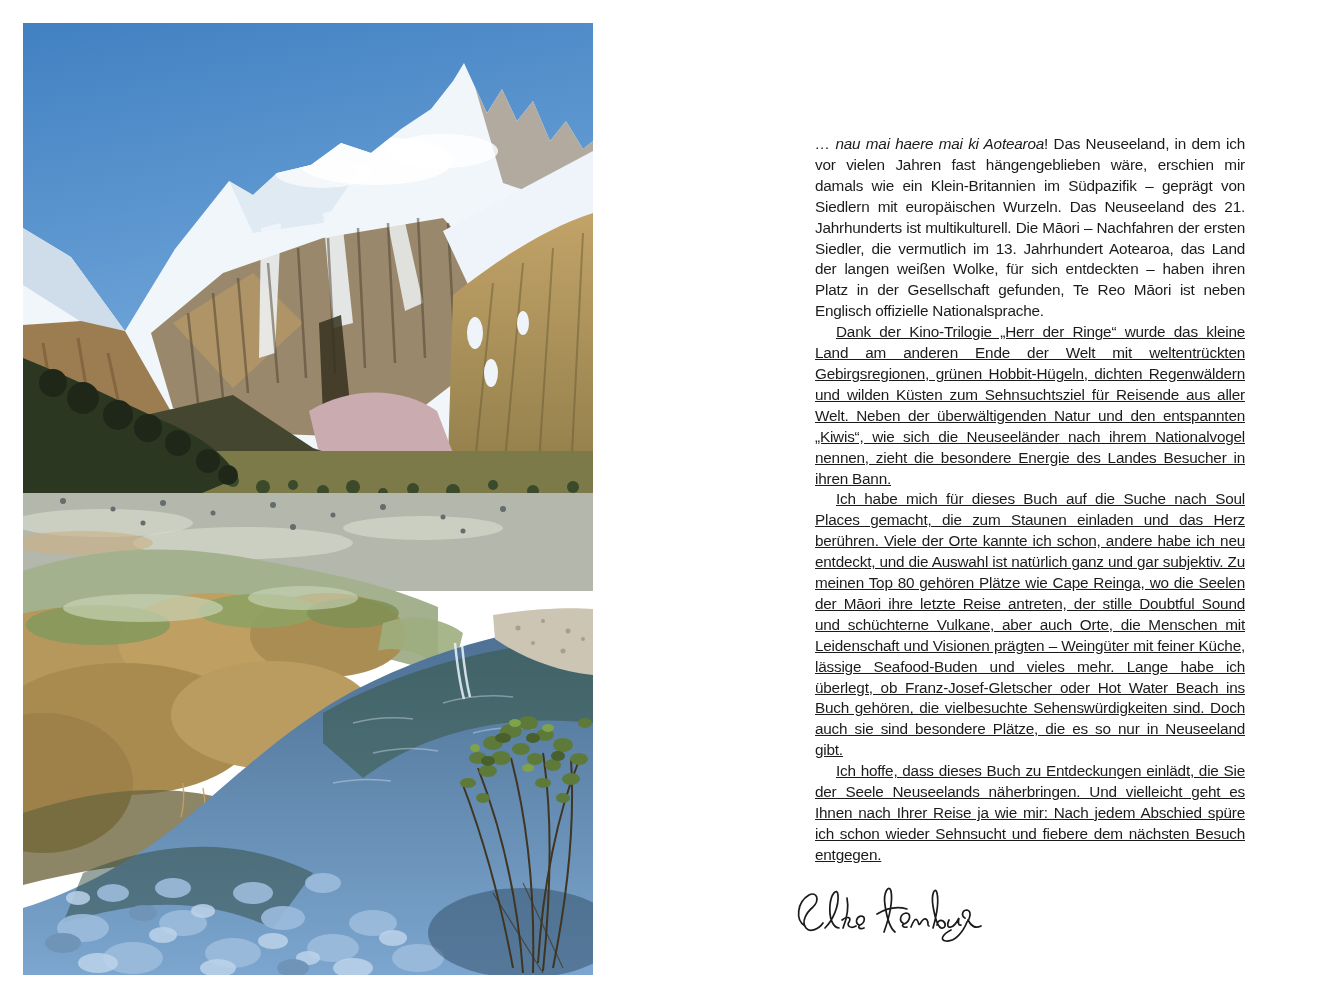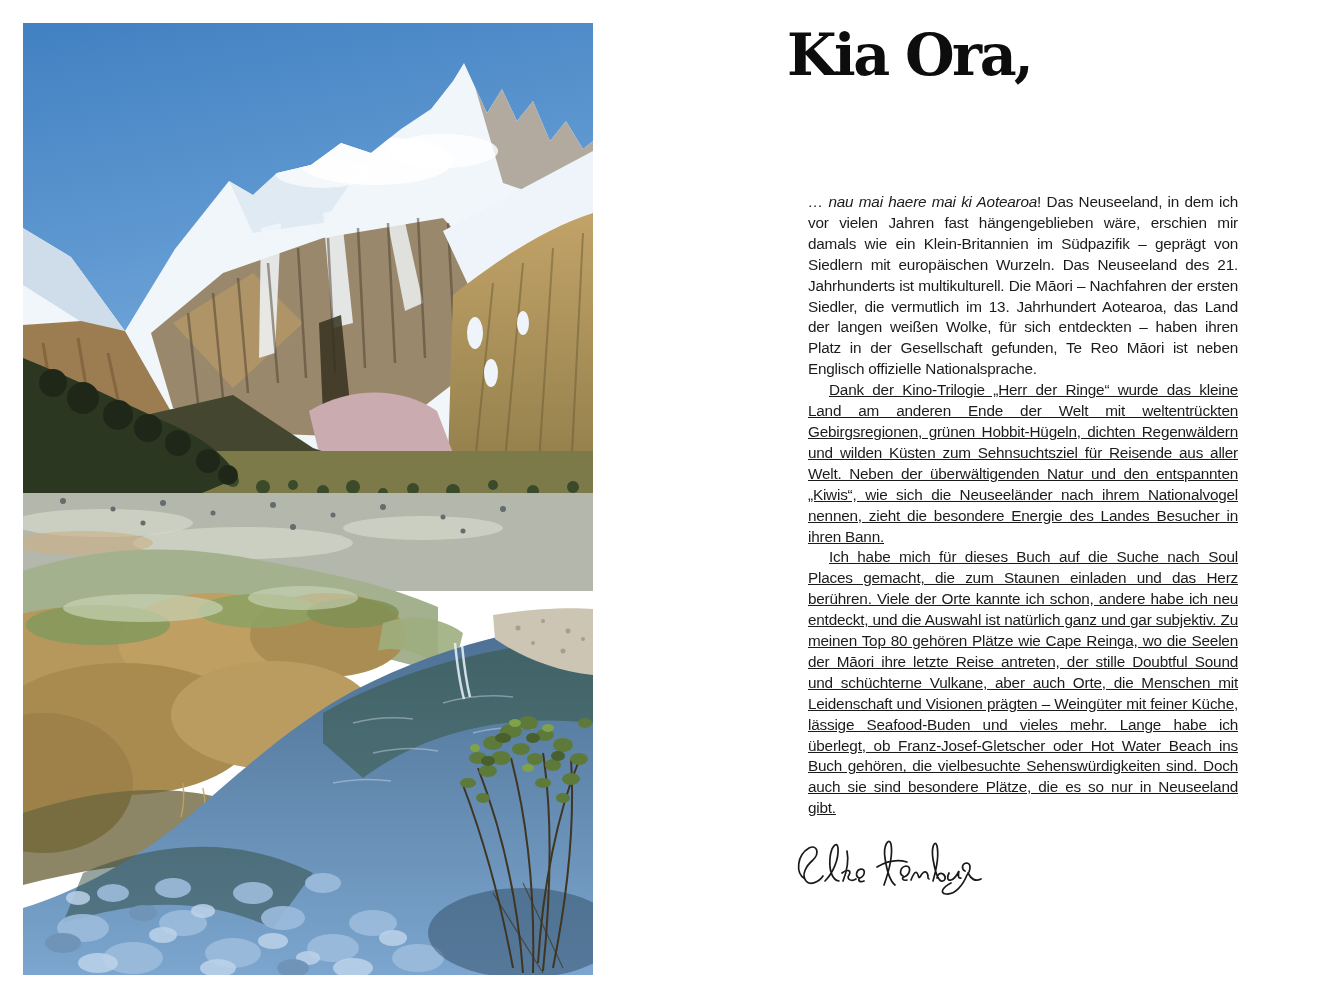--- a/index.html
+++ b/index.html
@@ -4,21 +4,21 @@
 <style>
   html,body{margin:0;padding:0;background:#ffffff;}
   body{width:1332px;height:1000px;position:relative;overflow:hidden;
        font-family:"Liberation Sans",sans-serif;}
   figure.photo{position:absolute;left:23px;top:23px;width:570px;height:952px;margin:0;}
   svg.scene{display:block;width:100%;height:100%;}
   .text-page{position:absolute;left:787px;top:26px;width:452px;}
   h1.title{margin:0;font-family:"DejaVu Serif","Liberation Serif",serif;
            font-weight:700;font-size:57px;line-height:58px;letter-spacing:-2.5px;
            color:#0d0d0d;}
-  .body-text{margin-top:108px;margin-left:21px;width:430px;
+  .body-text{margin-top:108px;margin-left:28px;width:430px;
              font-size:15.3px;line-height:20.9px;letter-spacing:-0.2px;
              color:#1b1b1b;text-align:justify;}
   .body-text p{margin:0;}
   .body-text p.indent{text-indent:21px;text-decoration:underline;}
   em.lead{font-style:italic;}
   .signature{margin-top:16px;margin-left:2px;width:200px;height:70px;position:relative;}
   .sr{position:absolute;width:1px;height:1px;overflow:hidden;
       clip:rect(0 0 0 0);white-space:nowrap;}
 </style>
 </head>
@@ -261,26 +261,26 @@
         <ellipse cx="492" cy="700" rx="6" ry="4"></ellipse>
           <ellipse cx="525" cy="705" rx="6" ry="4"></ellipse>
         <ellipse cx="505" cy="745" rx="6" ry="4"></ellipse>
           <ellipse cx="452" cy="725" rx="5" ry="4"></ellipse>
       </g>
     </g>
   </svg>
 </figure>
 
 <section class="text-page">
-  <h1 class="title">Kia Ora,</h1>
 
   <div class="body-text">
     <p><em class="lead">… nau mai haere mai ki Aotearoa</em><span>! Das Neuseeland, in dem ich vor vielen Jahren fast hängengeblieben wäre, erschien mir damals wie ein Klein-Britannien im Südpazifik – geprägt von Siedlern mit europäischen Wurzeln. Das Neuseeland des 21. Jahrhunderts ist multikulturell. Die Māori – Nachfahren der ersten Siedler, die vermutlich im 13. Jahrhundert Aotearoa, das Land der langen weißen Wolke, für sich entdeckten – haben ihren Platz in der Gesellschaft gefunden, Te Reo Māori ist neben Englisch offizielle Nationalsprache.</span></p>
     <p class="indent">Dank der Kino-Trilogie „Herr der Ringe“ wurde das kleine Land am anderen Ende der Welt mit weltentrückten Gebirgsregionen, grünen Hobbit-Hügeln, dichten Regenwäldern und wilden Küsten zum Sehnsuchtsziel für Reisende aus aller Welt. Neben der überwältigenden Natur und den entspannten „Kiwis“, wie sich die Neuseeländer nach ihrem Nationalvogel nennen, zieht die besondere Energie des Landes Besucher in ihren Bann.</p>
     <p class="indent">Ich habe mich für dieses Buch auf die Suche nach Soul Places gemacht, die zum Staunen einladen und das Herz berühren. Viele der Orte kannte ich schon, andere habe ich neu entdeckt, und die Auswahl ist natürlich ganz und gar subjektiv. Zu meinen Top 80 gehören Plätze wie Cape Reinga, wo die Seelen der Māori ihre letzte Reise antreten, der stille Doubtful Sound und schüchterne Vulkane, aber auch Orte, die Menschen mit Leidenschaft und Visionen prägten – Weingüter mit feiner Küche, lässige Seafood-Buden und vieles mehr. Lange habe ich überlegt, ob Franz-Josef-Gletscher oder Hot Water Beach ins Buch gehören, die vielbesuchte Sehenswürdigkeiten sind. Doch auch sie sind besondere Plätze, die es so nur in Neuseeland gibt.</p>
+    <p class="indent">Ich hoffe, dass dieses Buch zu Entdeckungen einlädt, die Sie der Seele Neuseelands näherbringen. Und vielleicht geht es Ihnen nach Ihrer Reise ja wie mir: Nach jedem Abschied spüre ich schon wieder Sehnsucht und fiebere dem nächsten Besuch entgegen.</p>
   </div>
 
   <div class="signature">
     <svg viewBox="0 0 200 70" width="200" height="70">
       <g fill="none" stroke="#1a1a1a" stroke-width="1.7" stroke-linecap="round">
         <path d="M16,44 C6,38 8,20 20,13 C28,9 31,18 24,25 C17,31 12,40 17,46 C21,51 30,47 34,41"></path>
         <path d="M36,46 C44,38 50,24 49,13 C48,5 42,12 41,23 C40,35 43,45 50,46"></path>
         <path d="M54,46 C58,36 60,26 58,16"></path>
         <path d="M53,38 C58,34 63,35 60,40 C57,44 62,47 67,44"></path>
         <path d="M70,43 C66,41 67,35 72,34 C77,34 76,41 71,43 C68,45 71,48 75,46"></path>

